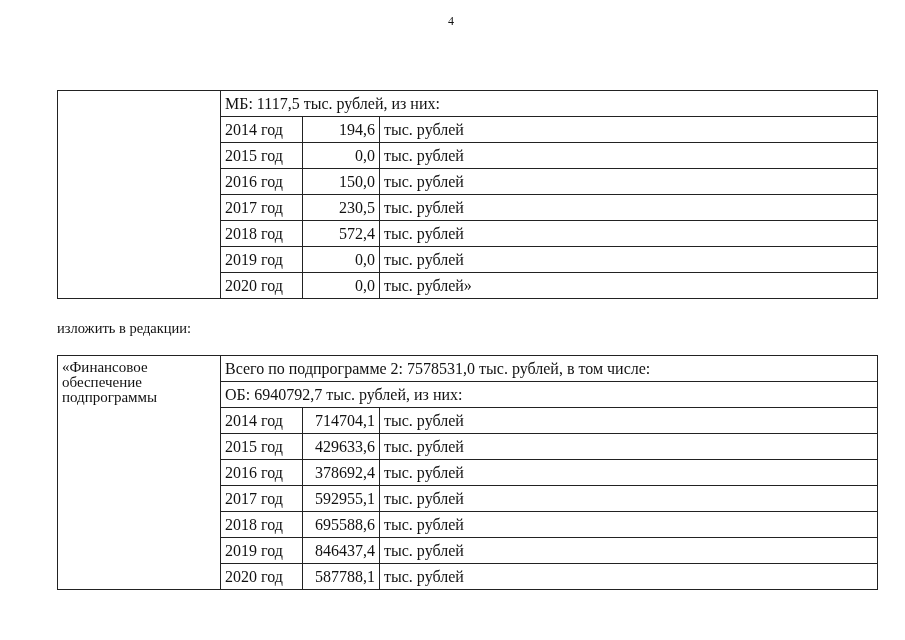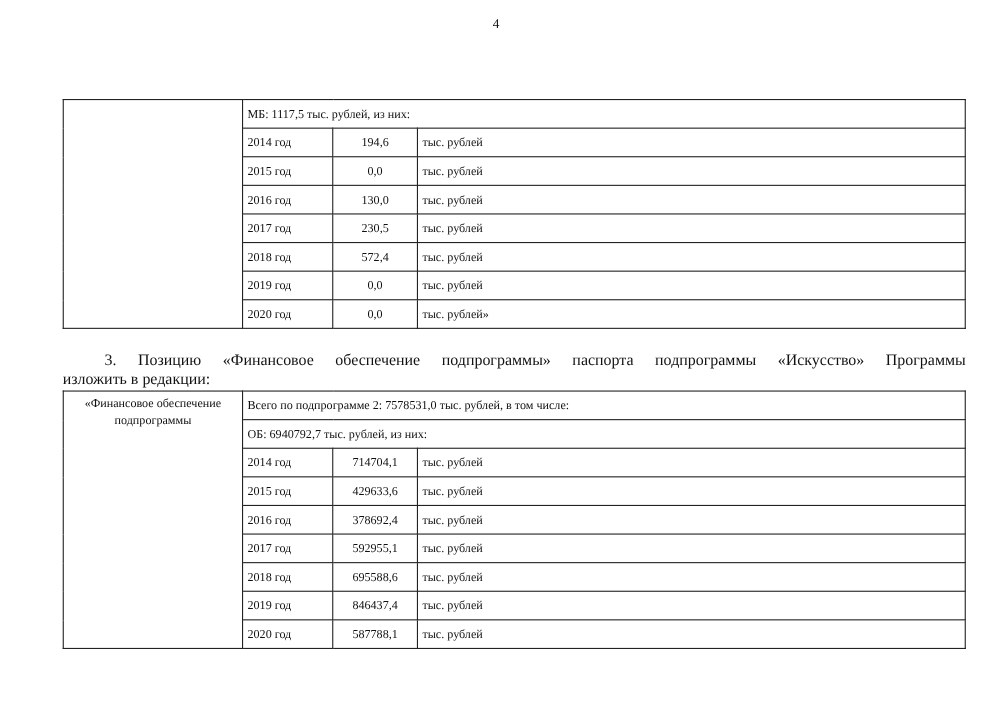--- a/index.html
+++ b/index.html
@@ -1,28 +1,28 @@
 <!DOCTYPE html>
 <html><head>
 <meta charset="utf-8">
 <style>
   html, body { margin:0; padding:0; background:#fff; }
   body { width:905px; height:640px; position:relative; overflow:hidden;
          font-family:"Liberation Serif", serif; color:#111; }
   .page-num { position:absolute; top:14px; left:448px; font-size:12px; }
   table { border-collapse:collapse; position:absolute; }
-  td { border:1px solid #222; font-size:11px; padding:0 4px; vertical-align:middle; }
+  td { border:1px solid #222; font-size:16px; padding:0 4px; vertical-align:middle; }
   #t1 { left:57px; top:90px; width:821px; }
   #t1 td { height:25px; }
   #t2 { left:57px; top:355px; width:821px; }
   #t2 td { height:25px; }
-  .num { text-align:center; }
+  .num { text-align:right; }
   .para { position:absolute; left:57px; top:320px; width:821px; font-size:14.5px; line-height:17px; }
   .para .l1 { display:block; text-align:justify; text-align-last:justify; padding-left:38px; }
-  .lbl { vertical-align:top !important; padding-top:4px !important; font-size:11px; line-height:15px;text-align:center; }
+  .lbl { vertical-align:top !important; padding-top:4px !important; font-size:15px; line-height:15px; }
 </style>
 </head>
 <body>
 
 <div class="page-num">4</div>
 
 <table id="t1">
   <colgroup>
       <col style="width:163px">
       <col style="width:82px">
@@ -39,21 +39,21 @@
         <td class="num">194,6</td>
         <td>тыс. рублей</td>
       </tr>
   <tr>
         <td>2015 год</td>
         <td class="num">0,0</td>
         <td>тыс. рублей</td>
       </tr>
   <tr>
         <td>2016 год</td>
-        <td class="num">130,0</td>
+        <td class="num">150,0</td>
         <td>тыс. рублей</td>
       </tr>
   <tr>
         <td>2017 год</td>
         <td class="num">230,5</td>
         <td>тыс. рублей</td>
       </tr>
   <tr>
         <td>2018 год</td>
         <td class="num">572,4</td>
@@ -66,21 +66,20 @@
       </tr>
   <tr>
         <td>2020 год</td>
         <td class="num">0,0</td>
         <td>тыс. рублей»</td>
       </tr>
 </tbody>
   </table>
 
 <div class="para">
-  <span class="l1">3. Позицию «Финансовое обеспечение подпрограммы» паспорта подпрограммы «Искусство» Программы</span>
   <span>изложить в редакции:</span>
 </div>
 
 <table id="t2">
   <colgroup>
       <col style="width:163px">
       <col style="width:82px">
       <col style="width:77px">
       <col>
     </colgroup>

